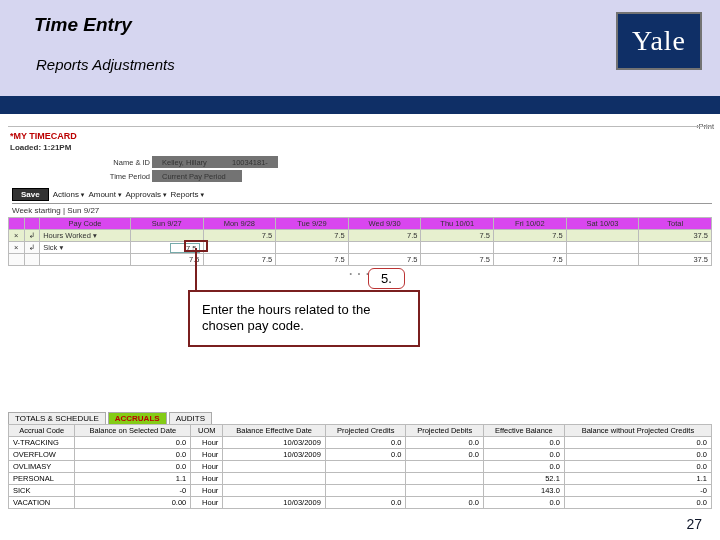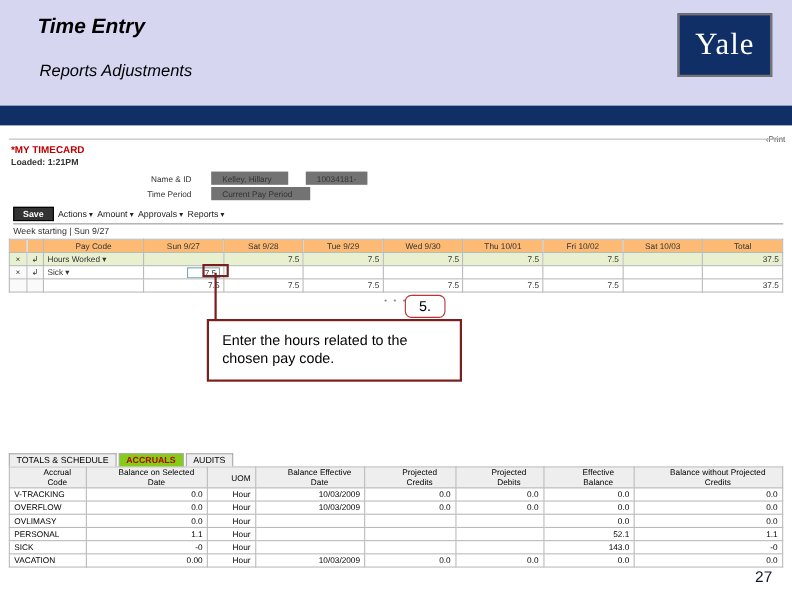--- a/index.html
+++ b/index.html
@@ -7,49 +7,49 @@
   .slide { position: relative; width: 720px; height: 540px; }
   .headerband { position: absolute; left: 0; top: 0; width: 720px; height: 96px; background: #d6d6f0; }
   .title { position: absolute; left: 34px; top: 14px; font-size: 19px; font-weight: bold; font-style: italic; color: #000; }
   .subtitle { position: absolute; left: 36px; top: 56px; font-size: 15px; font-style: italic; color: #000; }
   .bluebar { position: absolute; left: 0; top: 96px; width: 720px; height: 18px; background: #0f2f66; }
   .logo { position: absolute; right: 18px; top: 12px; width: 86px; height: 58px; border: 2px solid #737373; background: #0f2f66; display:flex; align-items:center; justify-content:center; color:#fff; font-family: Georgia, 'Times New Roman', serif; font-size:28px; letter-spacing:1px; }
   .app { position: absolute; left: 8px; top: 126px; width: 704px; font-size: 8px; color:#333; }
   .thin { border-top: 1px solid #bbb; margin-bottom:2px; }
   .pageTitle { color:#b00; font-weight:bold; font-size:9px; margin:4px 0 2px 2px; }
   .loaded { font-size:8px; font-weight:bold; margin:0 0 4px 2px; }
-  .formrow { display:flex; align-items:center; gap:16px; margin-left:120px; height:12px; font-size:7.5px; }
+  .formrow { display:flex; align-items:center; gap:0; margin-left:96px; height:12px; font-size:7.5px; }
   .formrow label { width:48px; text-align:right; padding-right:2px; }
   .fieldbox { border:6px solid #737373; height:10px; padding:0 4px; display:inline-flex; align-items:center; background:#eee; font-size:7.5px; }
   .toolbar { display:flex; align-items:center; gap:4px; margin:6px 0 2px 4px; }
   .btnSave { background:#333; color:#fff; border:1px solid #000; padding:1px 8px; font-size:8px; font-weight:bold; }
   .tmenu { font-size:8px; color:#222; }
   .tmenu span::after { content:" \25BE"; font-size:7px; }
   .weekline { border-top:1px solid #999; padding-top:2px; margin-top:2px; font-size:8px; margin-left:4px; }
   table.grid { width:100%; border-collapse:collapse; table-layout:fixed; margin-top:2px; }
   table.grid th, table.grid td { border:1px solid #bbb; height:12px; font-size:7.5px; padding:0 3px; text-align:right; overflow:hidden; white-space:nowrap; }
-  table.grid th { background:#fdba74; text-align:center; font-weight:normal; }
+  table.grid th { background:#d946ef; text-align:center; font-weight:normal; }
   table.grid td.left { text-align:left; }
   .rowctrl { width:10px; text-align:center !important; background:#fafafa; }
   .hlrow td { background:#e7f0cf; }
   col.ctrl { width:12px; }
   col.pay { width:70px; }
   col.day { width:56px; }
   .inputcell { border:1px solid #7aa; background:#fff; display:inline-block; width:30px; height:10px; text-align:right; padding-right:2px; }
   .callout { position:absolute; left:188px; top:290px; width:232px; }
   .stepbadge { position:absolute; left:180px; top:-22px; background:#fff; border:1px solid #b33; border-radius:6px; padding:2px 12px; font-size:13px; color:#000; }
   .calloutbox { border:2px solid #7a1f1f; background:#fff; padding:10px 12px; font-size:13px; line-height:1.25; color:#000; }
   .pointer { position:absolute; left:195px; top:248px; width:2px; height:46px; background:#7a1f1f; }
   .pointerbox { position:absolute; left:184px; top:240px; width:24px; height:12px; border:2px solid #7a1f1f; }
   .bottomtabs { display:flex; gap:2px; margin-top:6px; }
   .tab { border:1px solid #aaa; border-bottom:none; padding:1px 6px; font-size:8px; background:#eee;margin-top:28px; }
   .tab.active { color:#b00; background:#84cc16; font-weight:bold; }
   table.accr { width:100%; border-collapse:collapse; margin-top:0; }
   table.accr th, table.accr td { border:1px solid #bbb; height:12px; font-size:7.5px; padding:0 4px; text-align:right; }
-  table.accr th { background:#eee; font-weight:normal; text-align:center;padding-left:21px; }
+  table.accr th { background:#eee; font-weight:normal; text-align:center; }
   table.accr td.left { text-align:left; }
   .pagenum { position:absolute; right:18px; bottom:8px; font-size:14px; color:#0f172a; }
   .bottomwrap { position:absolute; left:8px; top:378px; width:704px; }
   .dots { text-align:center; letter-spacing:2px; color:#888; font-size:7px; margin-top:4px;}
   .printlink { position:absolute; right:6px; top:122px; font-size:7.5px; color:#555; }
   .printlink::before { content:"\2039 "; }
 </style>
 </head>
 <body>
 <div class="slide">
@@ -100,21 +100,21 @@
           <col class="day">
           <col class="day">
           <col class="day">
     </colgroup>
     <thead>
           <tr>
       <th></th>
             <th></th>
       <th>Pay Code</th>
       <th>Sun 9/27</th>
-      <th>Sat 9/28</th>
+      <th>Mon 9/28</th>
       <th>Tue 9/29</th>
       <th>Wed 9/30</th>
       <th>Thu 10/01</th>
       <th>Fri 10/02</th>
       <th>Sat 10/03</th>
       <th>Total</th>
     </tr>
         </thead>
     <tbody id="grid-body">
           <tr class="hlrow">

